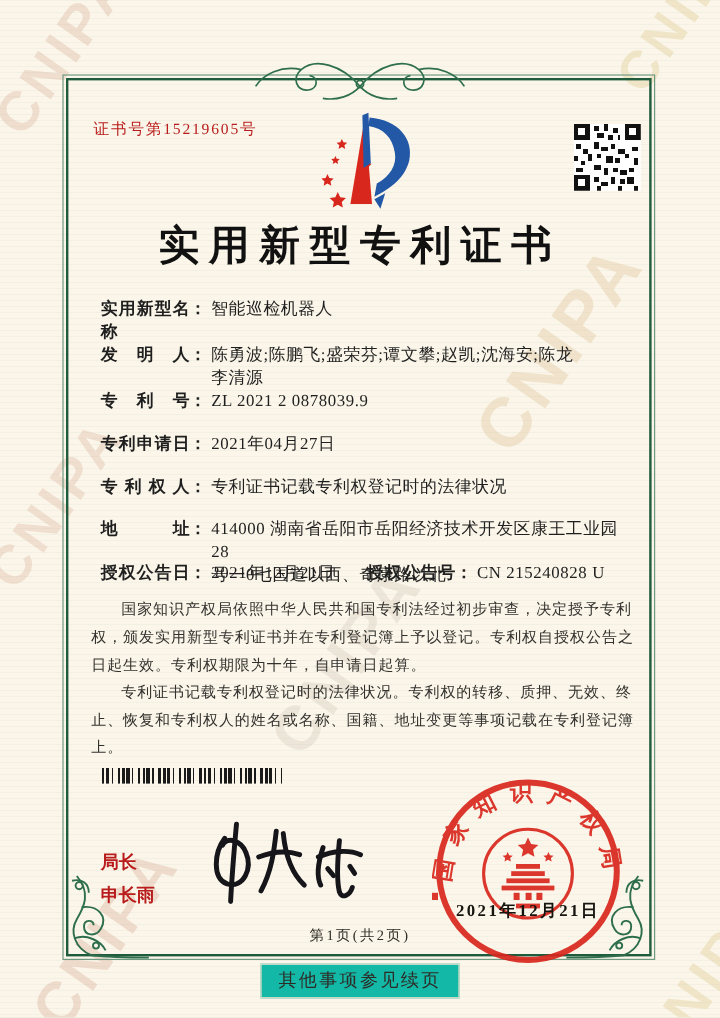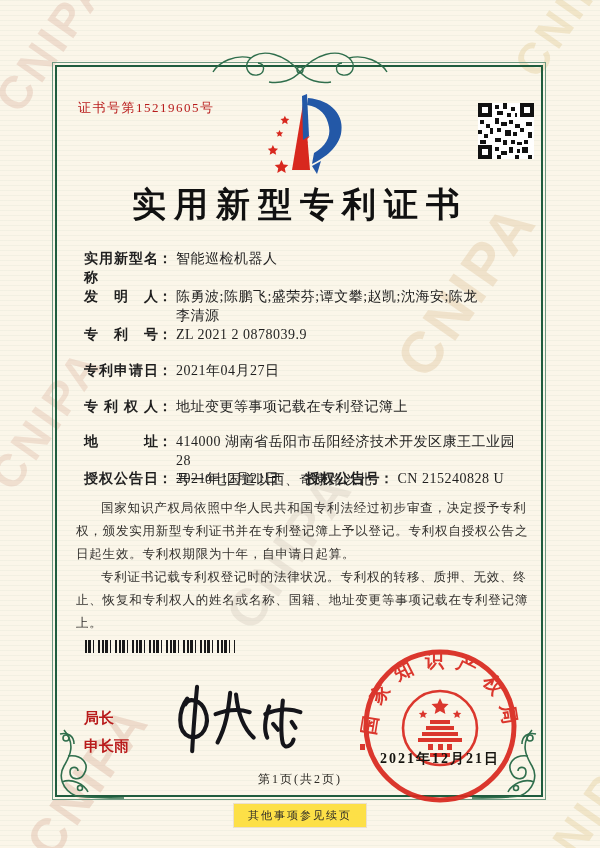--- a/index.html
+++ b/index.html
@@ -32,22 +32,22 @@
   .barcode{position:absolute;left:85px;top:640px;width:150px;height:13px;
     background:repeating-linear-gradient(90deg,#1a1a1a 0 2px,transparent 2px 3px,#1a1a1a 3px 6px,transparent 6px 8px,#1a1a1a 8px 9px,transparent 9px 13px,#1a1a1a 13px 15px,transparent 15px 17px);}
   .official{position:absolute;left:84px;font-family:"Liberation Sans","DejaVu Sans",sans-serif;
             font-weight:bold;font-size:15px;color:#b91c1c;}
   .sig{position:absolute;left:160px;top:680px;z-index:5;}
   .seal{position:absolute;left:360px;top:646px;width:160px;height:160px;z-index:5;opacity:.92;}
   .sealdate{position:absolute;left:358px;top:750px;width:164px;text-align:center;font-size:14px;
             font-weight:600;letter-spacing:2px;color:#15140f;z-index:6;}
   .pageno{position:absolute;left:0;top:771px;width:100%;text-align:center;font-size:12px;letter-spacing:2px;color:#2d2b26;z-index:5;}
   .notewrap{position:absolute;left:0;top:803px;width:100%;text-align:center;z-index:4;}
-  .note{display:inline-block;padding:4px 14px;background:#fde047;border:1px solid #ece0cd;
-        font-size:11px;letter-spacing:2px;color:#2d2b26;}
+  .note{display:inline-block;padding:4px 14px;background:#14b8a6;border:1px solid #ece0cd;
+        font-size:15px;letter-spacing:2px;color:#2d2b26;}
 </style>
 </head>
 <body>
 
 <div id="page">
 
   <div class="wm" style="left:-28px;top:14px;font-size:46px;color:rgba(214,168,148,.32);">CNIPA</div>
   <div class="wm" style="left:492px;top:-16px;font-size:44px;color:rgba(226,204,156,.42);">CNIPA</div>
   <div class="wm" style="left:368px;top:256px;font-size:58px;color:rgba(224,198,158,.40);">CNIPA</div>
   <div class="wm" style="left:-34px;top:392px;font-size:46px;color:rgba(214,168,148,.30);">CNIPA</div>
@@ -150,21 +150,21 @@
     <div class="frow" style="top:249px;">
       <span class="f-label">实用新型名称</span><span class="f-colon">：</span><span class="f-value">智能巡检机器人</span>
     </div>
     <div class="frow" style="top:325px;">
       <span class="f-label">专利号</span><span class="f-colon">：</span><span class="f-value">ZL 2021 2 0878039.9</span>
     </div>
     <div class="frow" style="top:361px;">
       <span class="f-label">专利申请日</span><span class="f-colon">：</span><span class="f-value">2021年04月27日</span>
     </div>
     <div class="frow" style="top:397px;">
-      <span class="f-label">专利权人</span><span class="f-colon">：</span><span class="f-value">地址变更等事项记载在专利登记簿上</span>
+      <span class="f-label">专利权人</span><span class="f-colon">：</span><span class="f-value">专利证书记载专利权登记时的法律状况</span>
     </div>
     <div class="frow" style="top:432px;">
       <span class="f-label">地址</span><span class="f-colon">：</span><span class="f-value">414000 湖南省岳阳市岳阳经济技术开发区康王工业园28
 号一0七国道以西、奇康路以北</span>
     </div>
     <div class="frow" style="top:469px;">
       <span><span class="f-label">授权公告日</span><span class="f-colon">：</span><span class="f-value">2021年12月21日</span></span><span class="pair2"><span class="f-label">授权公告号</span><span class="f-colon">：</span><span class="f-value">CN 215240828 U</span></span>
     </div>
 
     <div class="legal">

